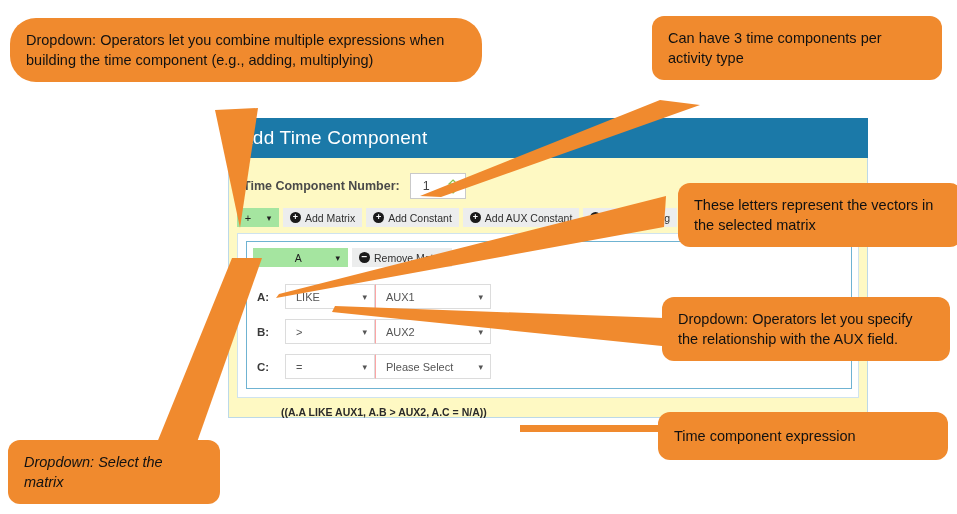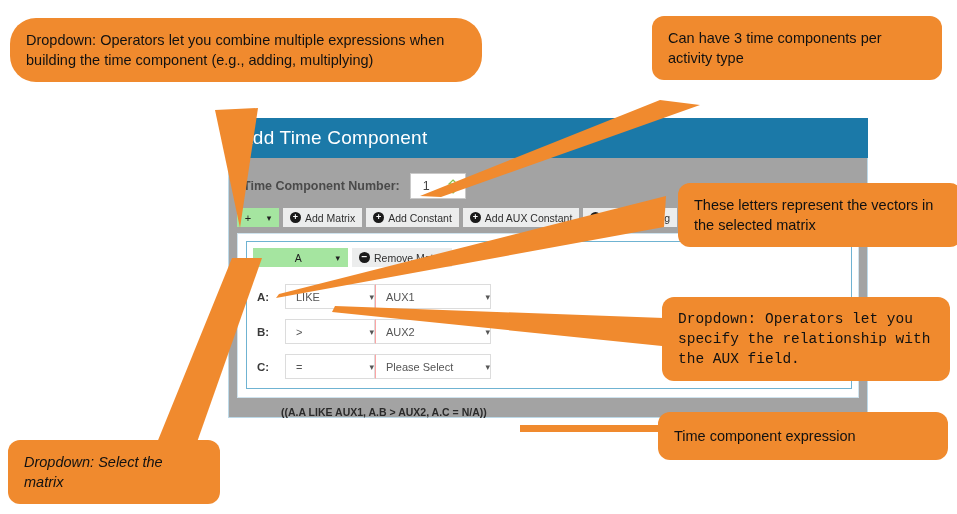--- a/index.html
+++ b/index.html
@@ -27,21 +27,21 @@
     position: absolute; left: 12px; top: 9px;
     color: #ffffff;
     font-size: 19px;
     letter-spacing: .2px;
     white-space: nowrap;
   }
 
   #panel-body {
     position: absolute; left:0; top:40px;
     width: 640px; height: 260px;
-    background: #a3a3a3;
+    background: #fef9c3;
     border-left: 1px solid #bcd9e8;
     border-right: 1px solid #bcd9e8;
     border-bottom: 1px solid #bcd9e8;
   }
 
   
   #tc-number-row {
     position: absolute; left: 14px; top: 15px;
     display: flex; align-items: center; gap: 10px;
   }
@@ -150,21 +150,21 @@
   }
   .vec-label {
     width: 28px;
     font-size: 11.5px; font-weight: bold; color: #3a3a3a;
   }
   .sel {
     height: 25px;
     border: 1px solid #dcdcdc;
     background: #fff;
     display: flex; align-items: center; justify-content: space-between;
-    padding: 0 0 0 10px;
+    padding: 0 7px 0 10px;
     font-size: 11px; color: #555;
   }
   .sel .caret { color:#555; font-size: 9px; margin-left: 6px;}
   .sel-op { width: 90px; }
   .sel-aux { width: 116px; border-left: 1px solid #fca5a5; }
 
   
   #expr-text {
     position: absolute; left: 8px; top: 248px;
     font-size: 10.5px; font-weight: bold; color: #2a2a2a;
@@ -180,21 +180,21 @@
     color: #111111;
     font-size: 14.5px;
     line-height: 1.38;
     padding: 12px 16px;
     z-index: 5;
   }
 
   #callout-operators   { left: 10px;  top: 18px;  width: 472px; border-radius: 26px; }
   #callout-three-tc    { left: 652px; top: 16px;  width: 290px; }
   #callout-letters     { left: 678px; top: 183px; width: 284px; }
-  #callout-aux         { left: 662px; top: 297px; width: 288px; font-family: Liberation Mono, monospace; }
+  #callout-aux         { left: 662px; top: 297px; width: 288px; }
   #callout-expression  { left: 658px; top: 412px; width: 290px; padding: 14px 16px; }
   #callout-matrix      { left: 8px;   top: 440px; width: 212px; font-style: italic; }
 
   svg.arrow-layer {
     position: absolute; left:0; top:0;
     width: 957px; height: 514px;
     z-index: 4;
     pointer-events: none;
   }
 </style>

